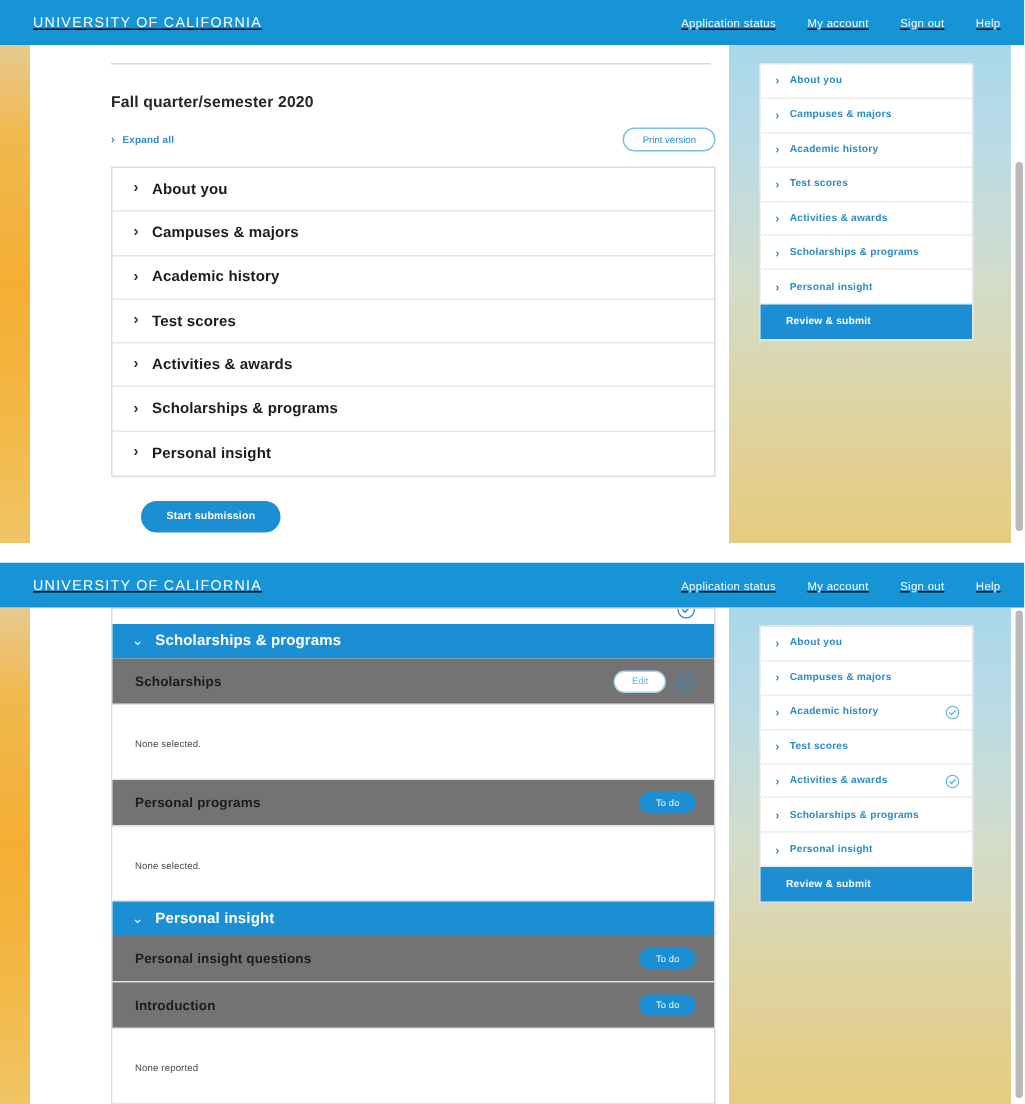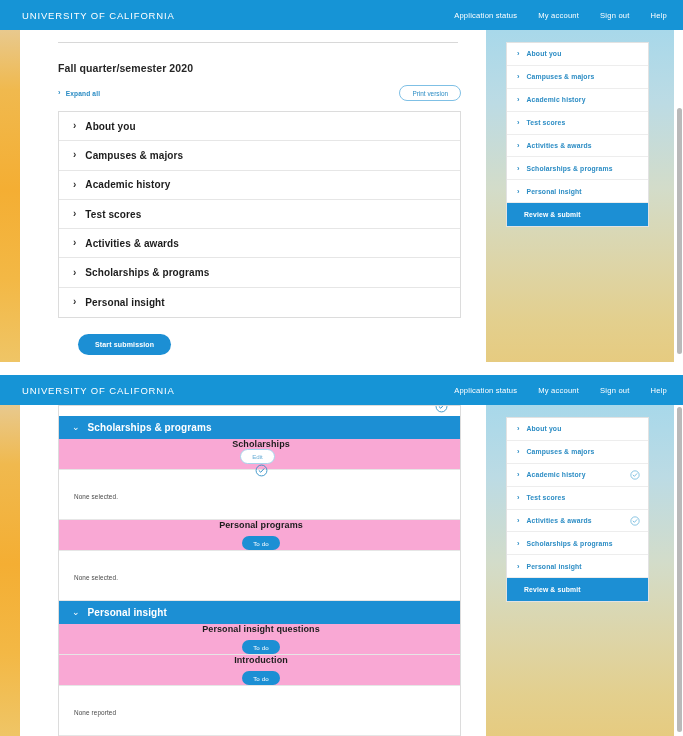--- a/index.html
+++ b/index.html
@@ -8,20 +8,21 @@
     font-family: "Liberation Sans", sans-serif;
     background: #ffffff;
     overflow: hidden;
   }
 
   .screenshot {
     position: relative;
     width: 683px;
     overflow: hidden;
     background: #fff;
+    text-decoration: underline;
   }
   .shot-top    { height: 362px; }
   .shot-gap    { height: 13px; background:#fff; }
   .shot-bottom { height: 361px; }
 
   
   .topbar {
     height: 30px;
     background: #1694d6;
     display: flex;
@@ -73,21 +74,21 @@
   .content-col {
     position: absolute;
     left: 20px; right: 197px; top: 0; bottom: 0;
     background: #ffffff;
     z-index: 2;
   }
 
   
   .main {
     position: absolute;
-    left: 40px;
+    left: 56px;
     top: 0;
     width: 424px;
     z-index: 5;
   }
   .top-rule {
     height: 1px; background: #d8d8d8;
     margin: 12px 0 0 18px; width: 400px;
   }
   .term-title {
     font-size: 10.5px; font-weight: bold; color: #262626;
@@ -170,25 +171,24 @@
     background: #1c8fd4;
     display: flex; align-items: center; gap: 8px;
     padding-left: 13px;
     cursor: pointer;
   }
   .sec-head .chev { color: #fff; font-size: 9px; line-height: 1; }
   .sec-head .lbl  { color: #fff; font-size: 10px; font-weight: bold; letter-spacing: .1px; }
 
   .sub-row {
     height: 31px;
-    background: #f9a8d4;
+    background: #737373;
     border-bottom: 1px solid #e6e6e6;
     display: flex; align-items: center;
     padding: 0 12px 0 15px;
-    flex-direction: column;
   }
   .sub-row .lbl { color: #1c1c1c; font-size: 9px; font-weight: bold; letter-spacing: .1px; }
   .sub-row .spacer { flex: 1; }
 
   .edit-btn {
     border: 1px solid #a7d4ec; border-radius: 9px;
     color: #6aaed6; background: #fff;
     font-size: 6.2px; padding: 3px 11px;
     cursor: pointer; margin-right: 7px;
   }

